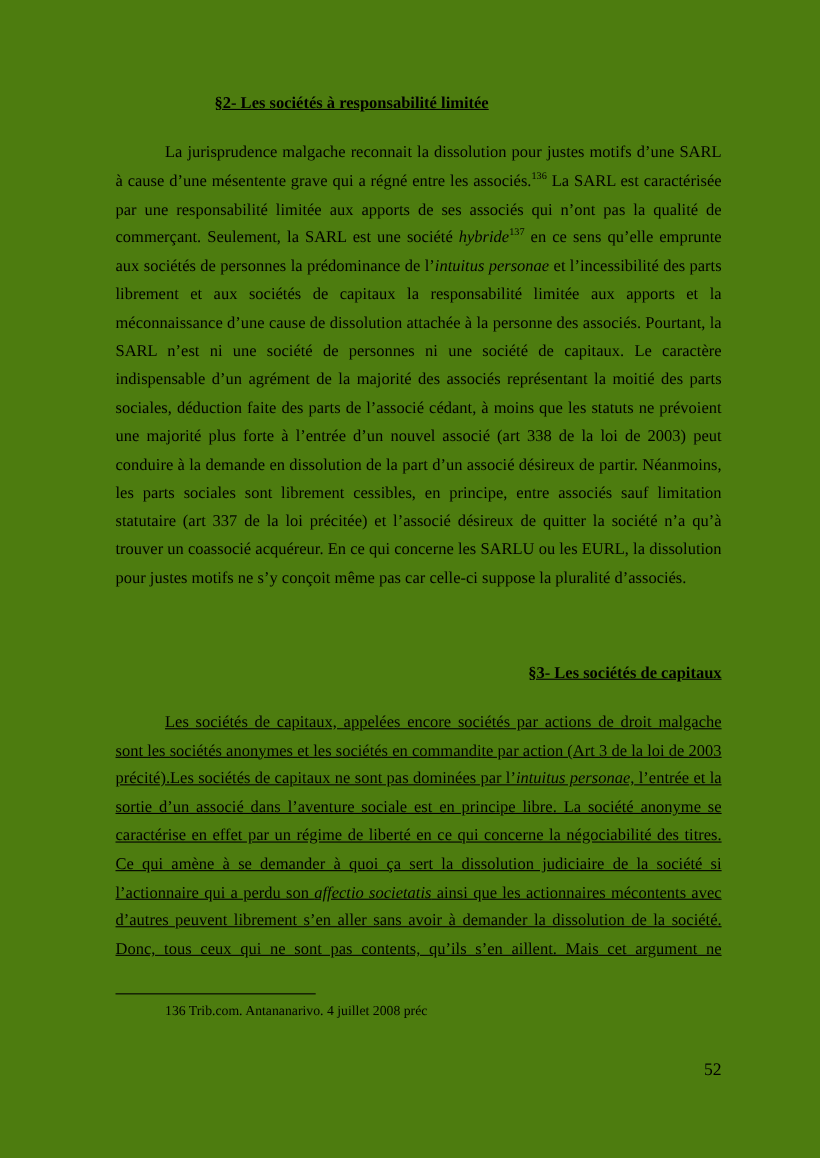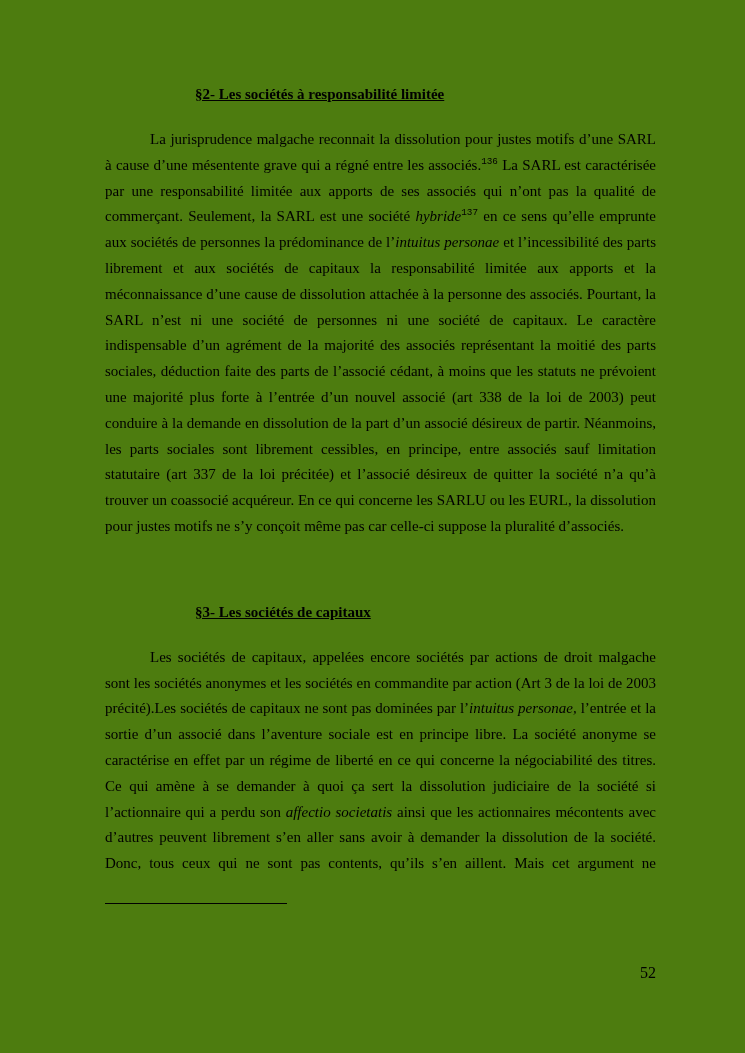--- a/index.html
+++ b/index.html
@@ -20,36 +20,37 @@
   }
   .heading {
     font-size: 15px;
     font-weight: bold;
     text-decoration: underline;
     margin: 0 0 0 90px;
     line-height: 20px;
   }
   .heading-3 {
     margin-top: 62px;
+    text-align: right;
   }
   .body-par {
     font-size: 15px;
     line-height: 25.8px;
     text-align: justify;
     text-indent: 45px;
     margin: 23px 0 0 0;
   }
   .body-par.last-justify {
     text-align-last: justify;
+    text-decoration: underline;
   }
   sup {
     font-size: 0.62em;
     line-height: 0;
     vertical-align: super;
-    font-family: Liberation Mono, monospace;
   }
   .footnote-area {
     position: absolute;
     left: 105px;
     top: 903px;
     width: 551px;
   }
   .footnote-rule {
     width: 182px;
     height: 0;
@@ -76,16 +77,17 @@
 <div class="page">
   <div class="content">
     <h2 class="heading">§2- Les sociétés à responsabilité limitée</h2>
     <p class="body-par"><span>La jurisprudence malgache reconnait la dissolution pour justes motifs d’une SARL à cause d’une mésentente grave qui a régné entre les associés.</span><sup>136</sup><span> La SARL est caractérisée par une responsabilité limitée aux apports de ses associés qui n’ont pas la qualité de commerçant. Seulement, la SARL est une société </span><i>hybride</i><sup>137</sup><span> en ce sens qu’elle emprunte aux sociétés de personnes la prédominance de l’</span><i>intuitus personae</i><span> et l’incessibilité des parts librement et aux sociétés de capitaux la responsabilité limitée aux apports et la méconnaissance d’une cause de dissolution attachée à la personne des associés. Pourtant, la SARL n’est ni une société de personnes ni une société de capitaux. Le caractère indispensable d’un agrément de la majorité des associés représentant la moitié des parts sociales, déduction faite des parts de l’associé cédant, à moins que les statuts ne prévoient une majorité plus forte à l’entrée d’un nouvel associé (art 338 de la loi de 2003) peut conduire à la demande en dissolution de la part d’un associé désireux de partir. Néanmoins, les parts sociales sont librement cessibles, en principe,  entre associés sauf limitation statutaire (art 337 de la loi précitée) et l’associé désireux de quitter la société n’a qu’à trouver un coassocié acquéreur. En ce qui concerne les SARLU ou les EURL, la dissolution pour justes motifs ne s’y conçoit même pas car celle-ci suppose la pluralité d’associés.</span></p>
     <h2 class="heading heading-3">§3- Les sociétés de capitaux</h2>
     <p class="body-par last-justify"><span>Les sociétés de capitaux, appelées encore sociétés par actions de droit malgache sont les sociétés anonymes et les sociétés en commandite par action (Art 3 de la loi de 2003 précité).Les sociétés de capitaux ne sont pas dominées par l’</span><i>intuitus personae,</i><span> l’entrée et la sortie d’un associé dans l’aventure sociale est en principe libre. La société anonyme se caractérise en effet par un régime de liberté en ce qui concerne la négociabilité des titres.  Ce qui amène à se demander à quoi ça sert la dissolution judiciaire de la société si l’actionnaire qui a perdu son </span><i>affectio societatis</i><span> ainsi que les actionnaires mécontents avec d’autres peuvent librement s’en aller sans avoir à demander la dissolution de la société. Donc, tous ceux qui ne sont pas contents, qu’ils s’en aillent. Mais cet argument ne</span></p>
   </div>
 
   <div class="footnote-area">
     <div class="footnote-rule"></div>
+    <div class="footnote"><span>136 Trib.com. Antananarivo. 4 juillet 2008 préc</span></div>
   </div>
 
   <div class="page-number">52</div>
 </div>
 
 </body></html>

